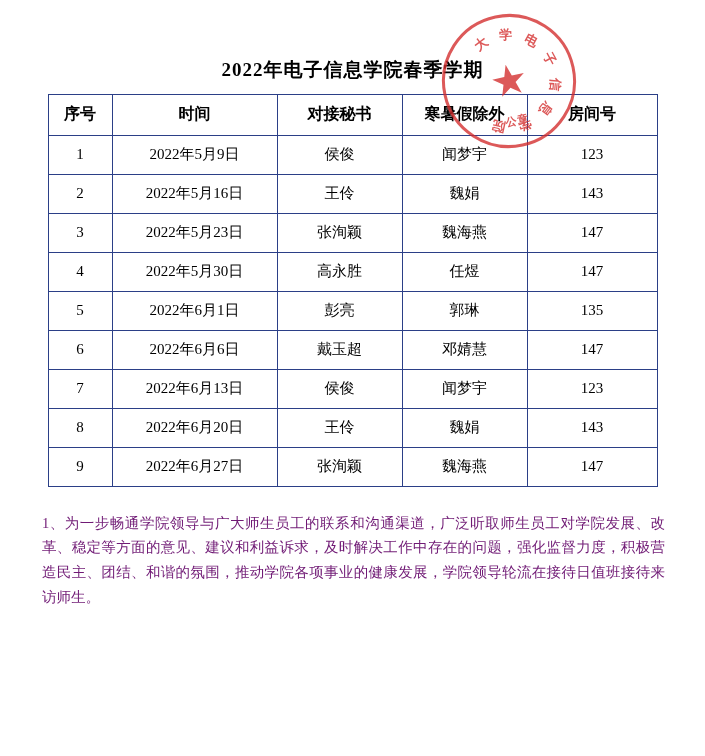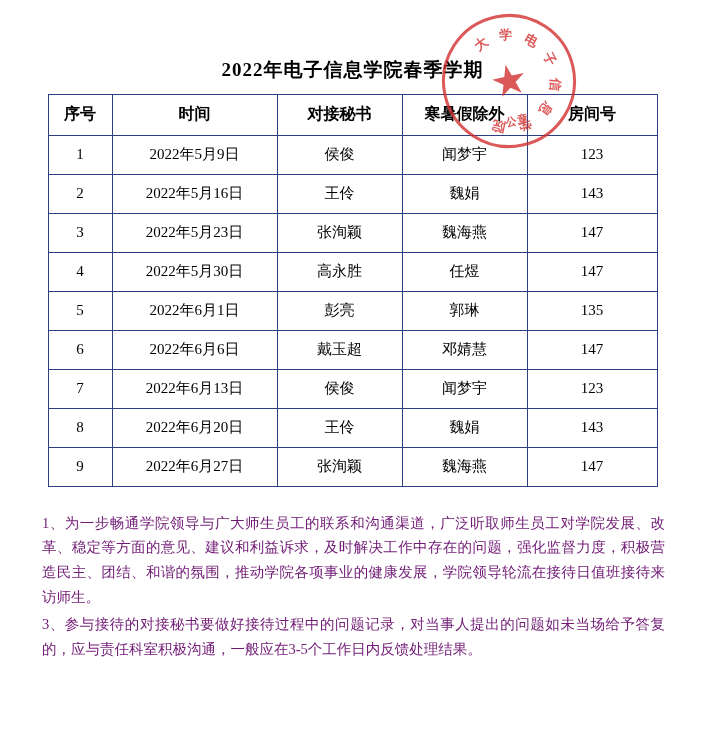--- a/index.html
+++ b/index.html
@@ -249,16 +249,15 @@
           <td>2022年6月27日</td>
           <td>张洵颖</td>
           <td>魏海燕</td>
           <td>147</td>
         </tr>
       </tbody>
   </table>
 
   <div class="notes">
     <div class="note">1、为一步畅通学院领导与广大师生员工的联系和沟通渠道，广泛听取师生员工对学院发展、改革、稳定等方面的意见、建议和利益诉求，及时解决工作中存在的问题，强化监督力度，积极营造民主、团结、和谐的氛围，推动学院各项事业的健康发展，学院领导轮流在接待日值班接待来访师生。</div>
-    <div class="note">3、参与接待的对接秘书要做好接待过程中的问题记录，对当事人提出的问题如未当场给予答复的，应与责任科室积极沟通，一般应在3-5个工作日内反馈处理结果。</div>
   </div>
 
 </div>
 
 </body></html>

